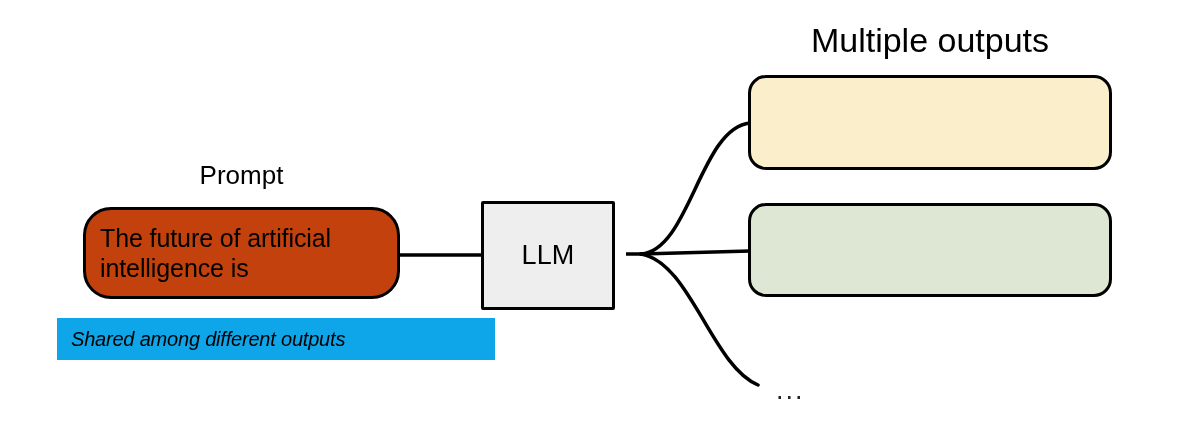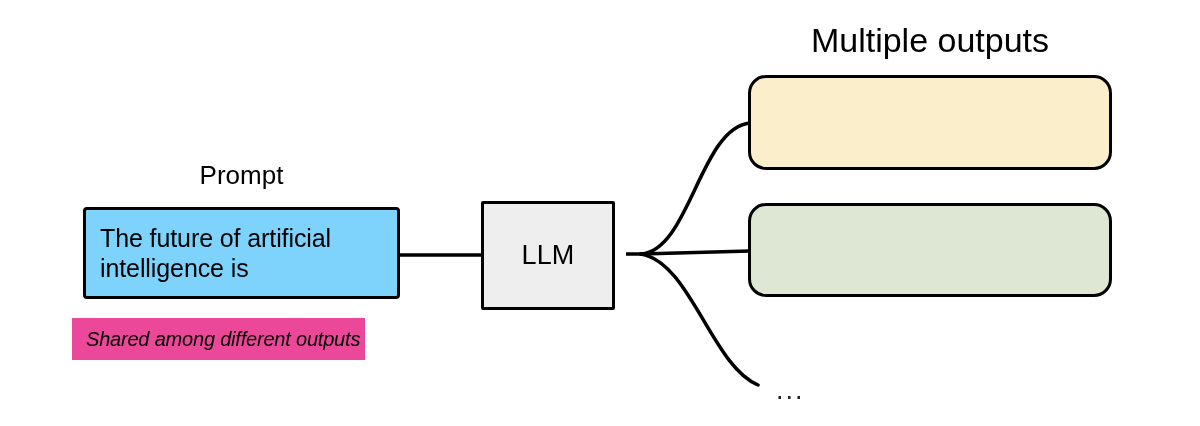--- a/index.html
+++ b/index.html
@@ -44,22 +44,22 @@
     align-items: center;
     z-index: 2;
   }
 
   
   #prompt-node {
     left: 83px;
     top: 207px;
     width: 317px;
     height: 92px;
-    background: #7dd3fc;
-    border-radius: 4px;
+    background: #c2410c;
+    border-radius: 28px;
     padding: 0 14px;
   }
   #prompt-node .node-text {
     font-size: 25px;
     line-height: 1.22;
     letter-spacing: -0.1px;
     text-align: left;
     white-space: pre-line;
   }
 
@@ -121,29 +121,28 @@
     font-size: 27px;
     letter-spacing: 2px;
     color: #222222;
   }
 
   
   #shared-banner {
     position: absolute;
     left: 57px;
     top: 318px;
-    width: 293px;
+    width: 438px;
     height: 42px;
-    background: #ec4899;
+    background: #0ea5e9;
     display: flex;
     align-items: center;
     padding-left: 14px;
     box-sizing: border-box;
     z-index: 3;
-    margin-left: 15px;
   }
   #shared-banner .banner-text {
     font-size: 20px;
     font-style: italic;
     letter-spacing: -0.2px;
   }
 </style>
 </head>
 <body>
 

